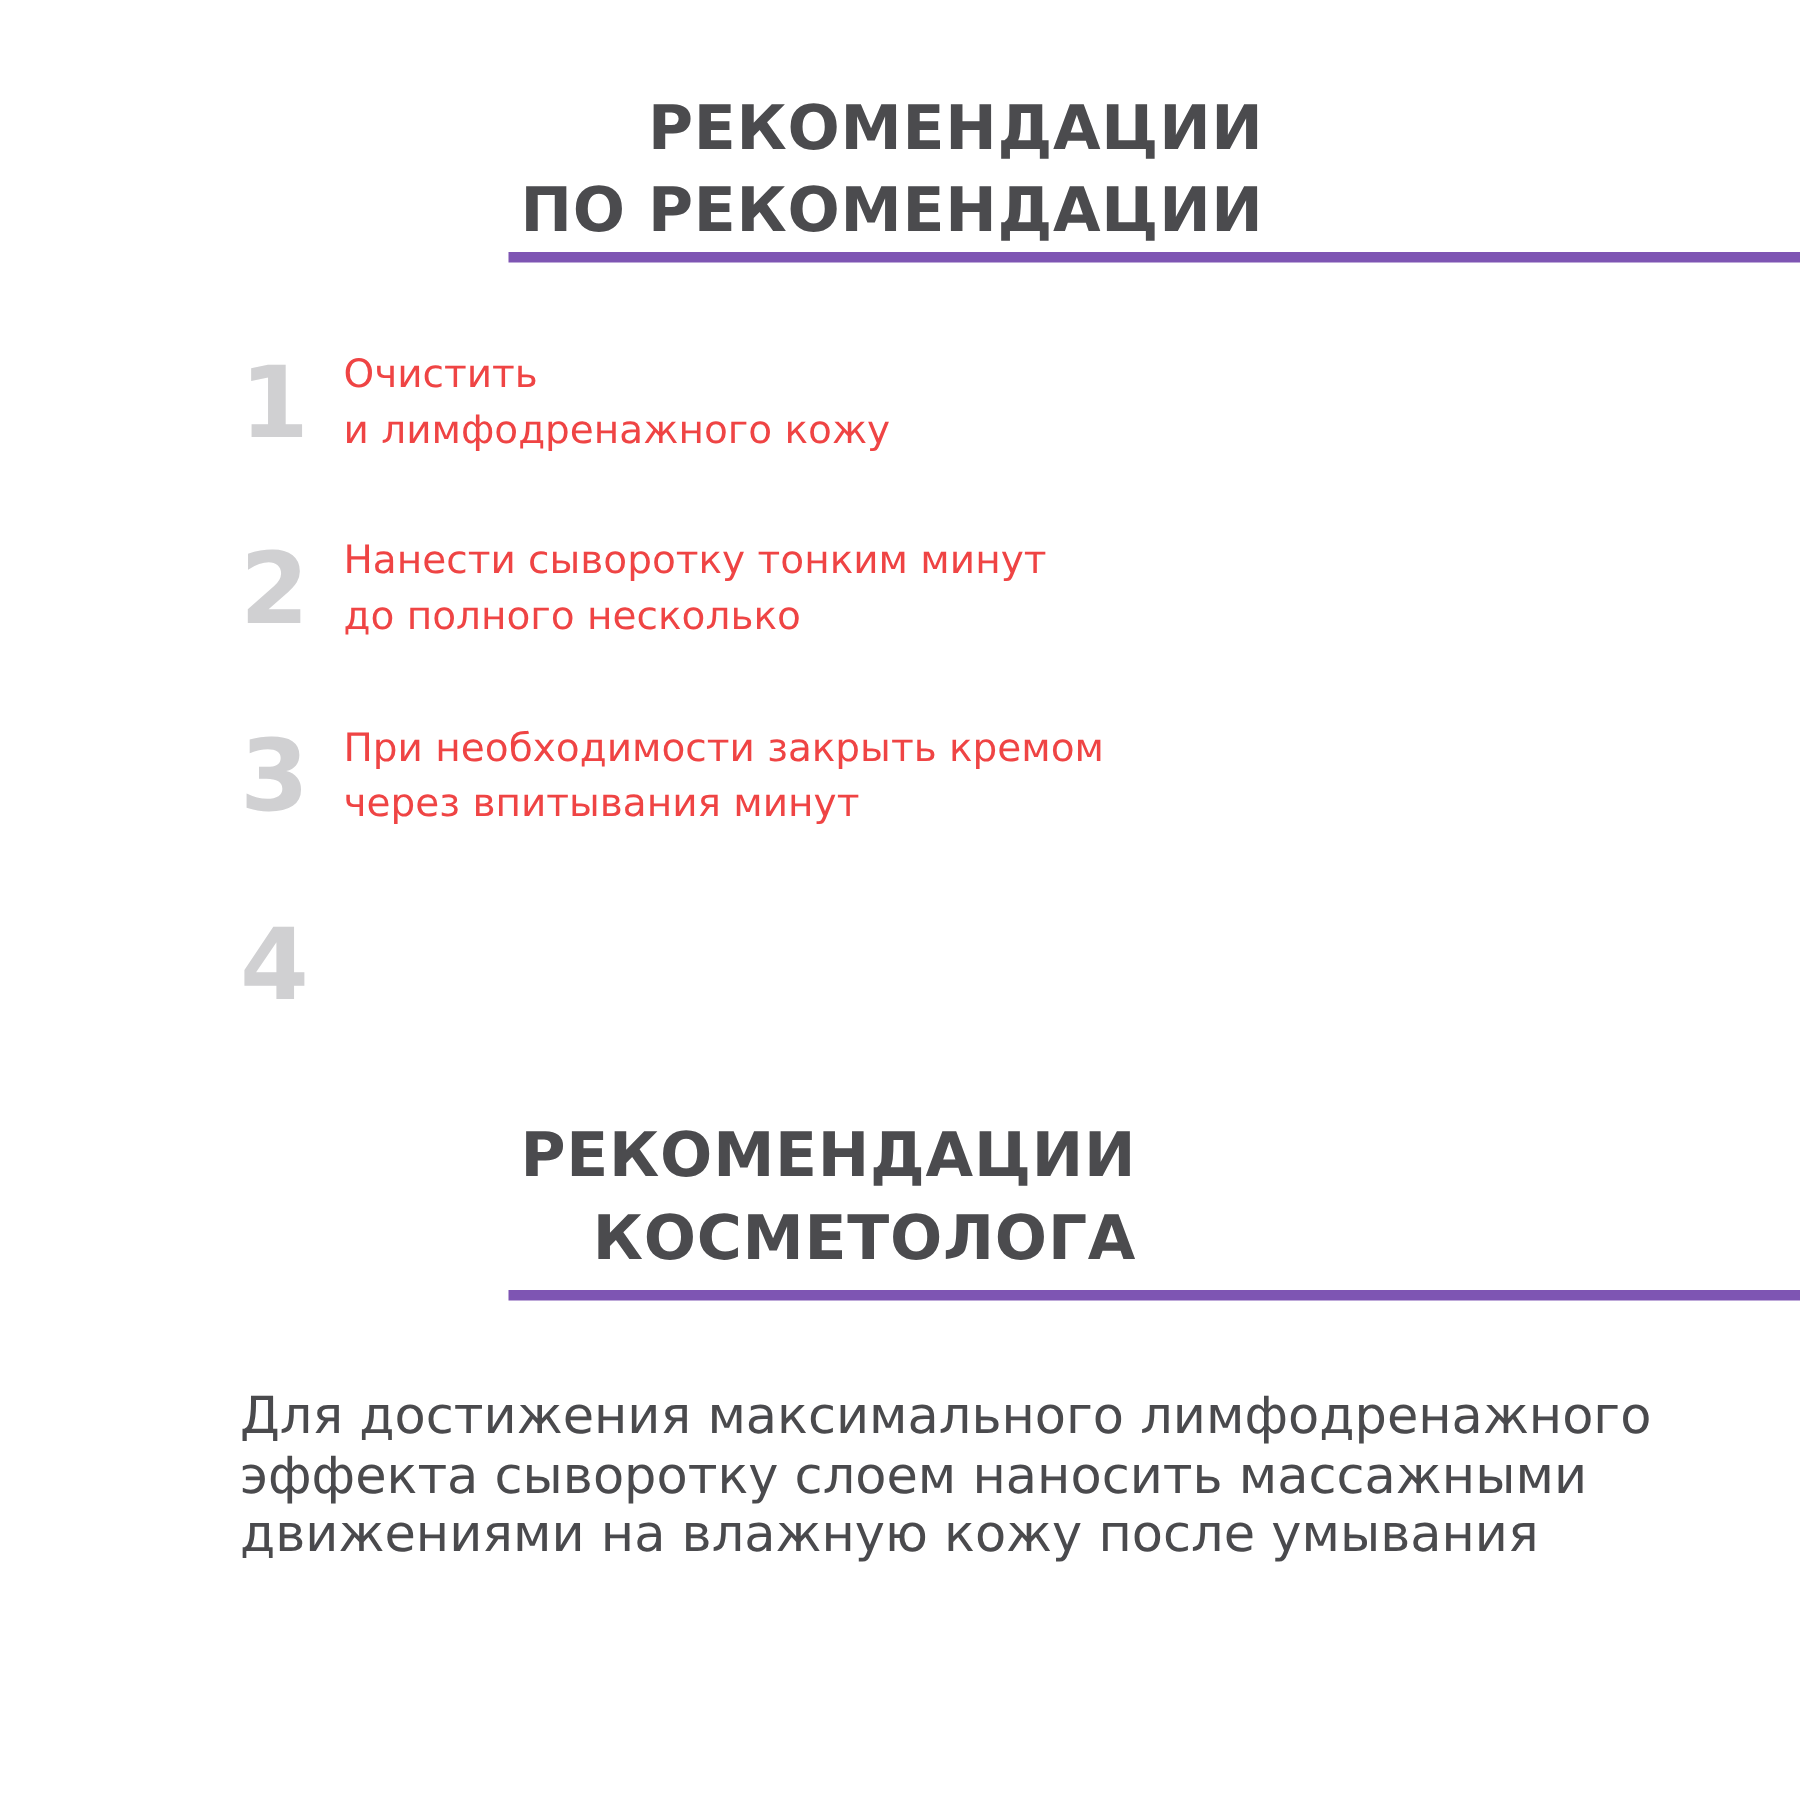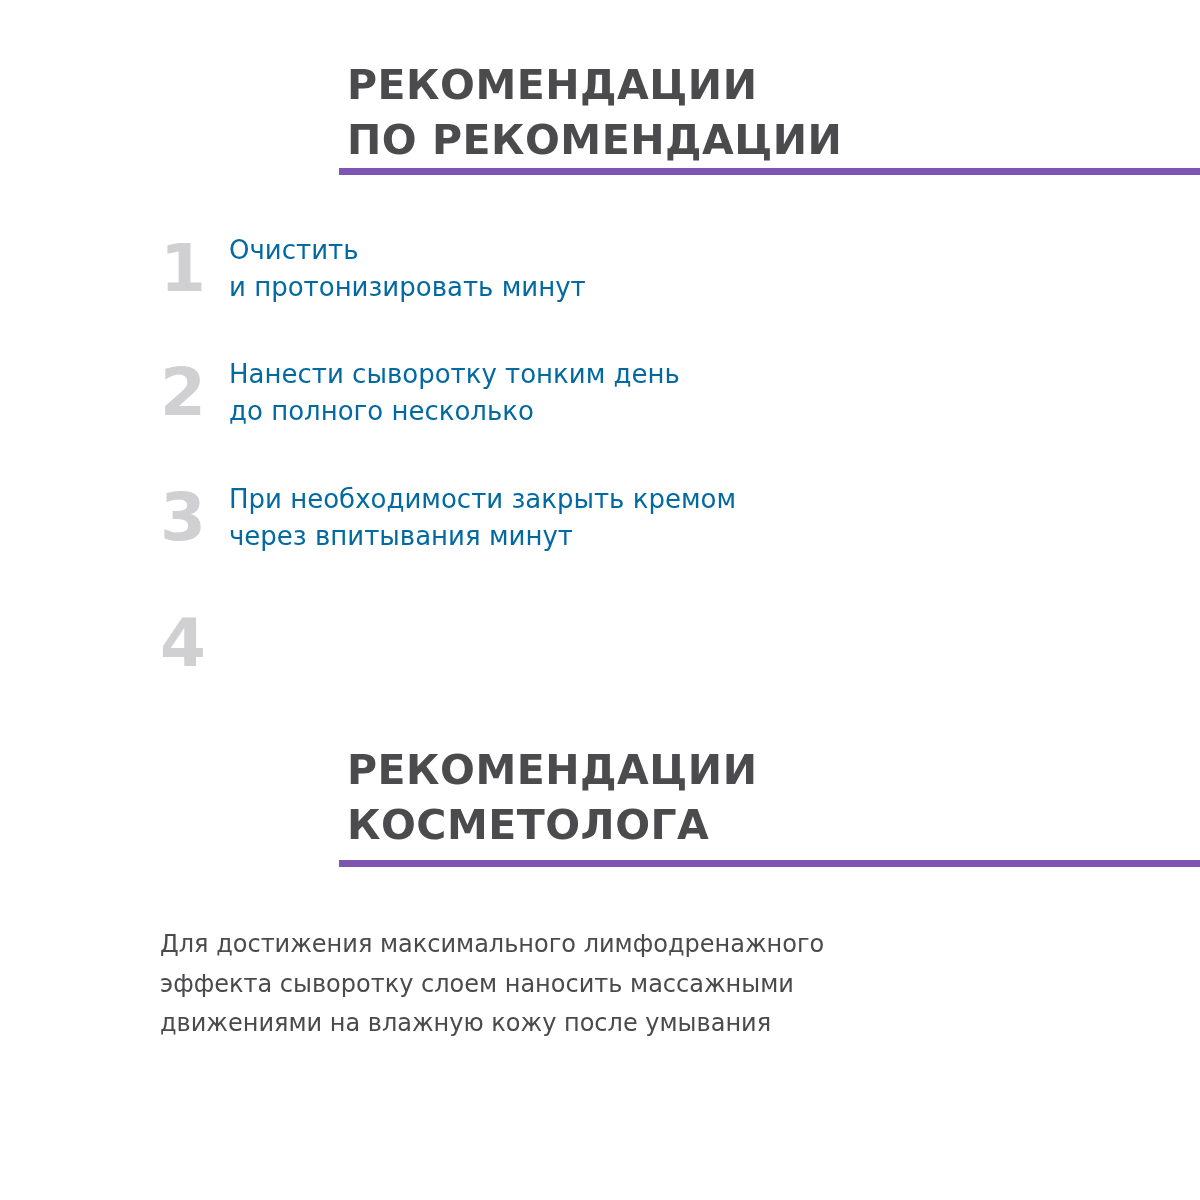--- a/index.html
+++ b/index.html
@@ -5,60 +5,60 @@
     html, body { margin: 0; padding: 0; }
     body {
       width: 1200px; height: 1200px; background: #ffffff; position: relative; overflow: hidden;
       font-family: "DejaVu Sans", sans-serif; color: #4a4a4d;
     }
     .heading {
       position: absolute; left: 347px; margin: 0;
       font-family: "DejaVu Sans", sans-serif; font-weight: bold;
       font-size: 41px; line-height: 55px; letter-spacing: 0.5px; color: #4b4b4e;
     }
-    .heading span { display: block; white-space: nowrap; }
+    .heading span { display: block; white-space: nowrap; text-align: right; }
     .rule {
       position: absolute; left: 339px; width: 861px; height: 7px; background: #7e55b3;
     }
     .step { position: absolute; left: 160px; display: flex; align-items: center; }
     .step-num {
       width: 69px; font-family: "DejaVu Sans", sans-serif; font-weight: bold;
       font-size: 66px; color: #d0d0d2; line-height: 1;
     }
     .step-text {
-      font-family: "DejaVu Sans", sans-serif; font-size: 26px; line-height: 37px; color: #0369a1;
+      font-family: "DejaVu Sans", sans-serif; font-size: 26px; line-height: 37px; color: #ef4444;
     }
     .step-text span { display: block; white-space: nowrap; }
     .para {
       position: absolute; left: 160px; top: 925px;
-      font-family: "DejaVu Sans", sans-serif; font-size: 24px; line-height: 39.5px; color: #4a4a4d;
+      font-family: "DejaVu Sans", sans-serif; font-size: 34px; line-height: 39.5px; color: #4a4a4d;
     }
     .para span { display: block; white-space: nowrap; }
   </style>
 </head>
 <body>
 
 <h1 class="heading" style="top:58px;">
   <span>РЕКОМЕНДАЦИИ</span>
   <span>ПО РЕКОМЕНДАЦИИ</span>
 </h1>
 <div class="rule" style="top:168px;"></div>
 
 <div class="step" style="top:232px;">
   <div class="step-num">1</div>
   <div class="step-text">
     <span>Очистить</span>
-    <span>и протонизировать минут</span>
+    <span>и лимфодренажного кожу</span>
   </div>
 </div>
 
 <div class="step" style="top:356px;">
   <div class="step-num">2</div>
   <div class="step-text">
-    <span>Нанести сыворотку тонким день</span>
+    <span>Нанести сыворотку тонким минут</span>
     <span>до полного несколько</span>
   </div>
 </div>
 
 <div class="step" style="top:481px;">
   <div class="step-num">3</div>
   <div class="step-text">
     <span>При необходимости закрыть кремом</span>
     <span>через впитывания минут</span>
   </div>

